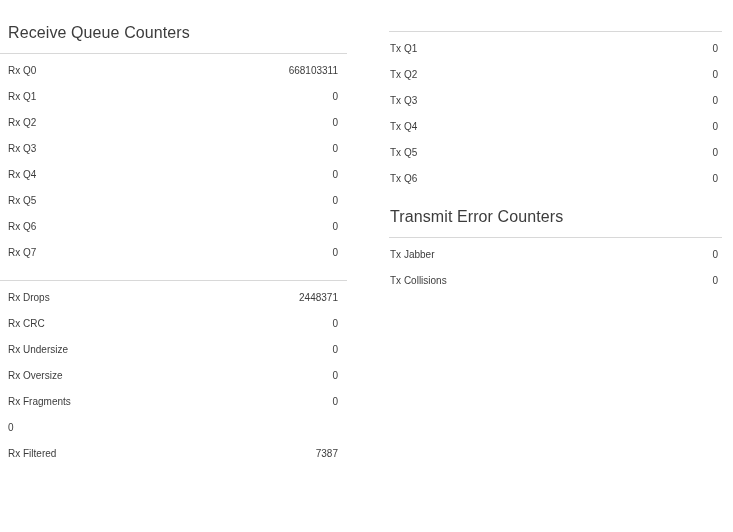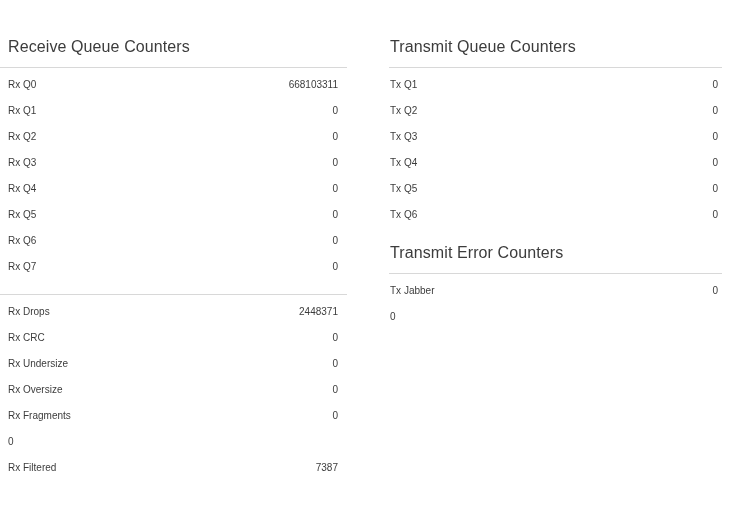--- a/index.html
+++ b/index.html
@@ -10,21 +10,21 @@
   }
   body {
     width: 733px;
     height: 532px;
     overflow: hidden;
     font-family: "Liberation Sans", sans-serif;
     color: #3c3c3c;
   }
   .grid {
     display: flex;
-    padding-top: 36px;
+    padding-top: 22px;
   }
   .col { display: block; }
   .col-left  { width: 347px; }
   .col-right { width: 333px; margin-left: 42px; }
 
   .counter-section { margin-bottom: 14px; }
 
   .section-title {
     margin: 0;
     font-size: 16px;
@@ -147,21 +147,20 @@
 
   <div class="row">
     <span class="label">Rx Filtered</span>
     <span class="value">7387</span>
   </div>
 </div>
   </section>
 </div>
   <div class="col col-right" id="col-right">
   <section class="counter-section">
-    <h2 class="section-title">Transmit Queue Counters</h2>
     <div class="divider" style="border-bottom-color: rgb(216, 216, 216);"></div>
     <div class="rows">
 
   <div class="row">
     <span class="label">Tx Q1</span>
     <span class="value">0</span>
   </div>
 
   <div class="row">
     <span class="label">Tx Q2</span>
@@ -194,18 +193,19 @@
   <section class="counter-section">
     <h2 class="section-title">Transmit Error Counters</h2>
     <div class="divider" style="border-bottom-color: rgb(216, 216, 216);"></div>
     <div class="rows">
   <div class="row">
     <span class="label">Tx Jabber</span>
     <span class="value">0</span>
   </div>
 
   <div class="row">
+    <span class="label">Tx Collisions</span>
     <span class="value">0</span>
   </div>
 </div>
   </section>
 </div>
 </div>
 
 </body></html>

